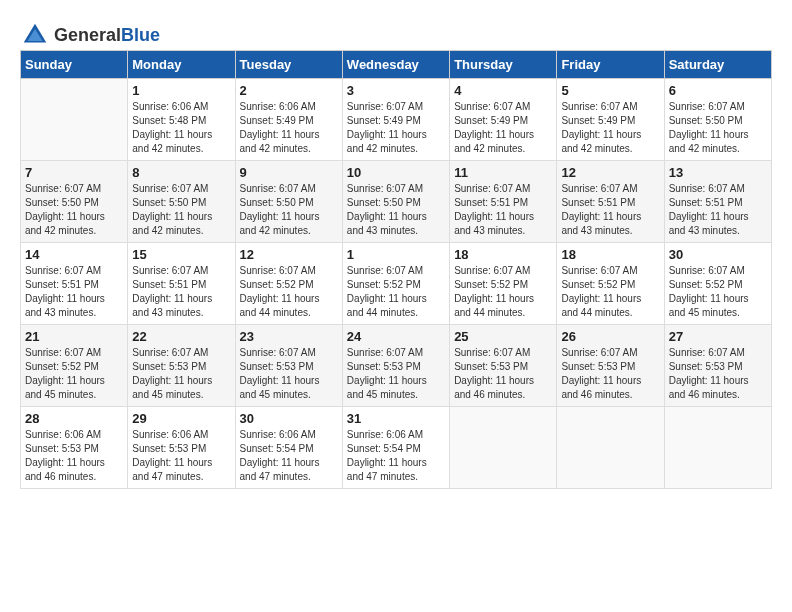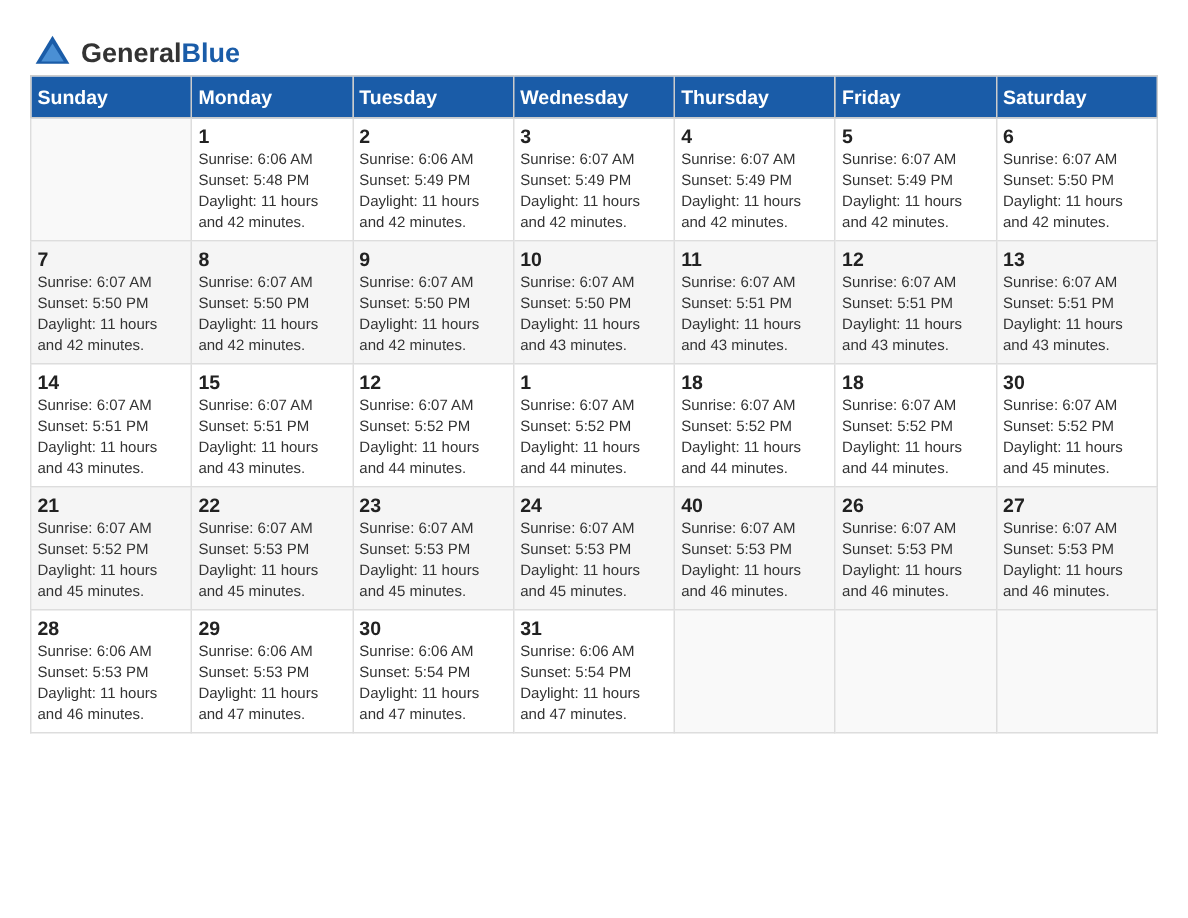--- a/index.html
+++ b/index.html
@@ -287,21 +287,21 @@
 and 45 minutes.</div>
         </td>
         <td>
           <span class="day-number">24</span>
           <div class="day-info" style="white-space: pre-line;">Sunrise: 6:07 AM
 Sunset: 5:53 PM
 Daylight: 11 hours
 and 45 minutes.</div>
         </td>
         <td>
-          <span class="day-number">40</span>
+          <span class="day-number">25</span>
           <div class="day-info" style="white-space: pre-line;">Sunrise: 6:07 AM
 Sunset: 5:53 PM
 Daylight: 11 hours
 and 46 minutes.</div>
         </td>
         <td>
           <span class="day-number">26</span>
           <div class="day-info" style="white-space: pre-line;">Sunrise: 6:07 AM
 Sunset: 5:53 PM
 Daylight: 11 hours

